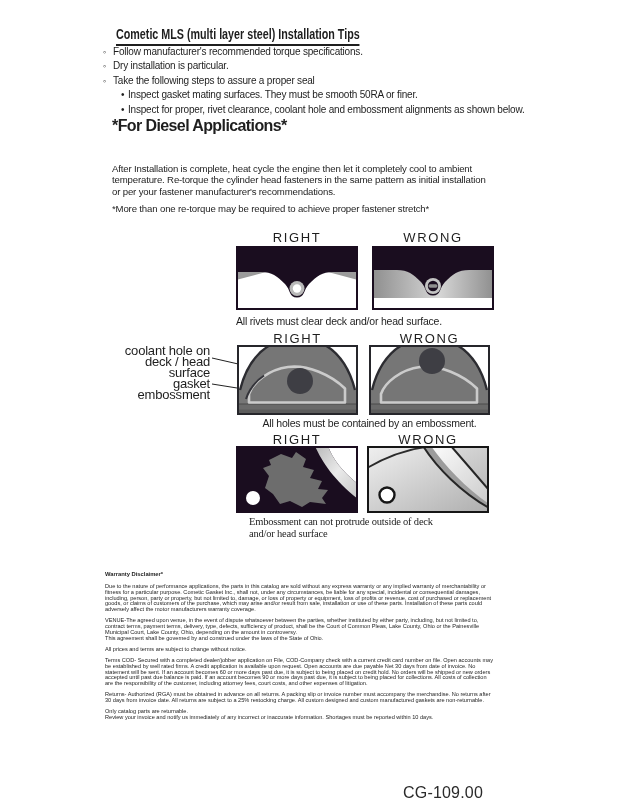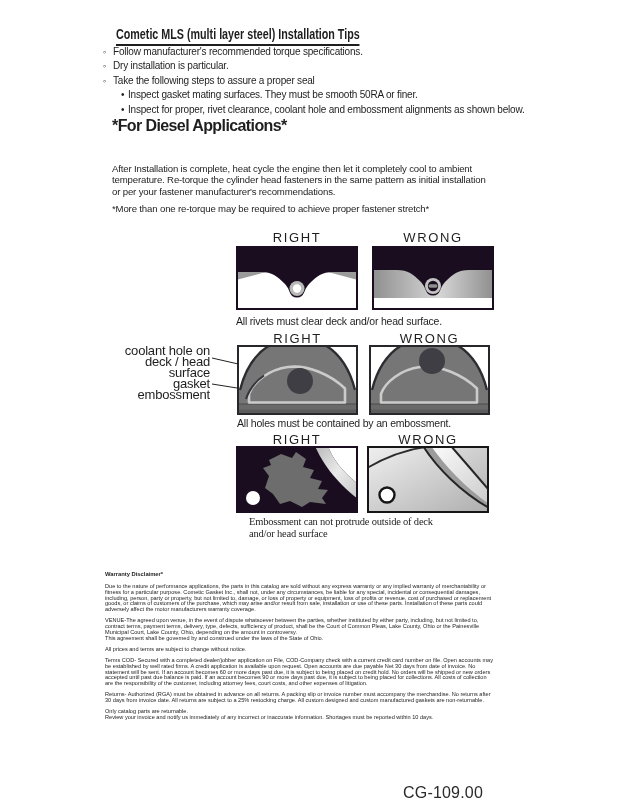--- a/index.html
+++ b/index.html
@@ -146,21 +146,21 @@
       <line x1="0" y1="59" x2="121" y2="59" stroke="#4a4a4a" stroke-width="1.2"></line>
       <rect x="0" y="64.5" width="121" height="5.5" fill="#5c5c5c"></rect>
       <path d="M12,57.5 V49 C16,37 32,24.5 51,22 C71,19.5 94,30 108,43.5 V57.5 Z" fill="none" stroke="#cbcbcb" stroke-width="2.6" stroke-linejoin="round"></path>
       <path d="M33,0 C18,9 8,25 3,45" fill="none" stroke="#2c2c31" stroke-width="2.4"></path>
       <path d="M88,0 C103,9 113,25 118,45" fill="none" stroke="#2c2c31" stroke-width="2.4"></path>
       <circle cx="63" cy="16" r="13" fill="#3e3e44"></circle>
       <rect x="1" y="1" width="119" height="68" fill="none" stroke="#26262b" stroke-width="2"></rect>
     </svg>
   </div>
 
-  <div class="abs caption" style="left:237px;top:417px;width:253px;text-align:left;">All holes must be contained by an embossment.</div>
+  <div class="abs caption" style="left:243px;top:417px;width:253px;text-align:center;">All holes must be contained by an embossment.</div>
 
   <div class="abs rw-label" style="left:236px;top:432px;">RIGHT</div>
   <div class="abs rw-label" style="left:367px;top:432px;">WRONG</div>
 
   <div class="dbox" style="left:236px;top:446px;width:122px;height:67px;">
     <svg viewBox="0 0 122 67">
       <defs>
         <linearGradient id="band3r" x1="0" y1="0" x2="1" y2="1">
           <stop offset="0" stop-color="#b9b9b9"></stop>
             <stop offset="0.5" stop-color="#eaeaea"></stop>

